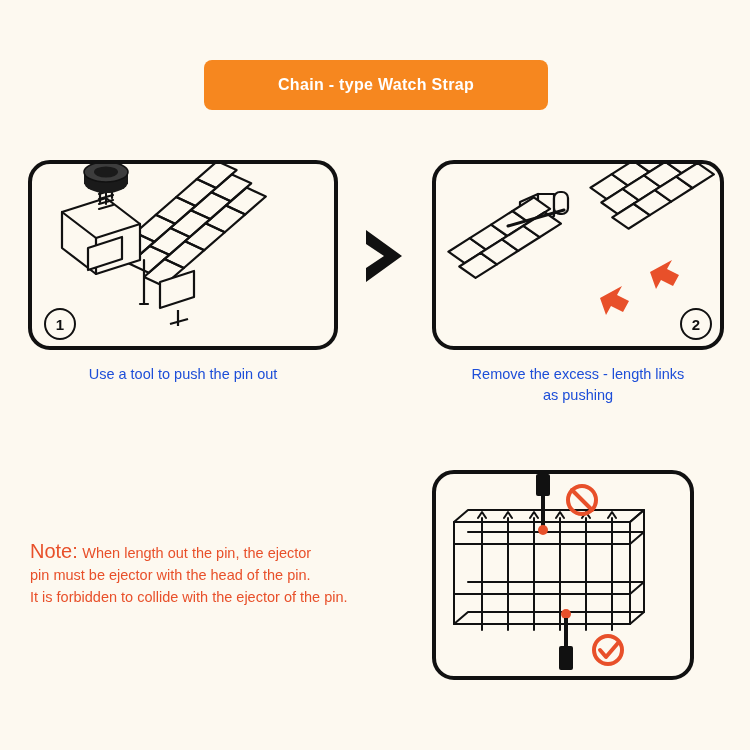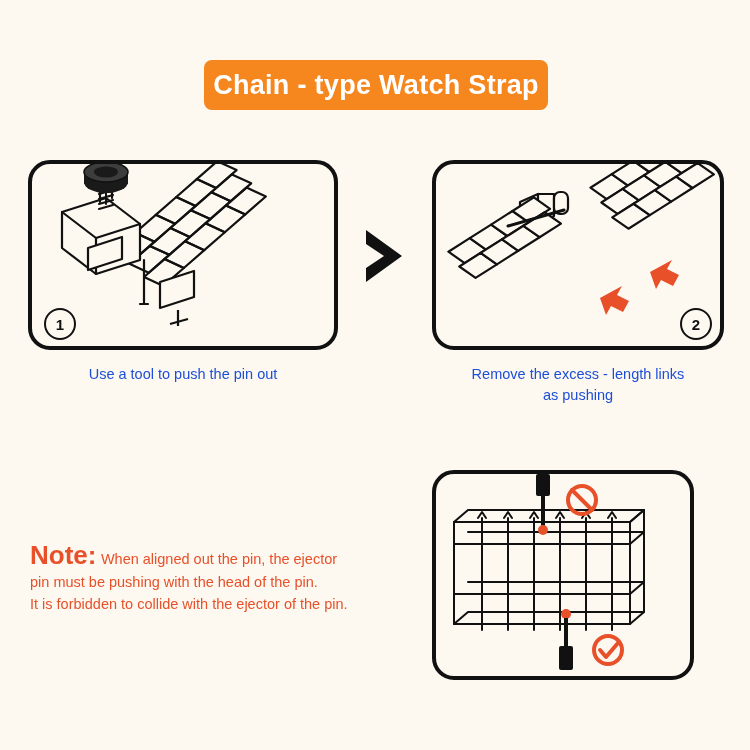--- a/index.html
+++ b/index.html
@@ -28,21 +28,21 @@
     width: 344px;
     height: 50px;
     background: #f6871f;
     border-radius: 8px;
     display: flex;
     align-items: center;
     justify-content: center;
   }
   .title-banner .title-text {
     color: #ffffff;
-    font-size: 27px;
+    font-size: 16px;
     font-weight: bold;
     letter-spacing: 0.3px;
     white-space: nowrap;
   }
 
   
   .panel {
     position: absolute;
     border: 4px solid #111111;
     border-radius: 22px;
@@ -91,22 +91,22 @@
 
   
   .note-block {
     position: absolute;
     left: 30px;
     top: 540px;
     width: 390px;
   }
   .note-label {
     color: #e8502a;
-    font-size: 26px;
-    font-weight: bold;
+    font-size: 20px;
+    font-weight: normal;
   }
   .note-text {
     color: #e8502a;
     font-size: 14.5px;
     line-height: 22px;
   }
   .note-line1 { display: block; }
   .note-line2 { display: block; }
 
   
@@ -240,22 +240,22 @@
   </div>
 
   <div class="step-badge" id="badge-2">2</div>
   <div class="caption" id="caption-2">
     <span>Remove the excess - length links</span><br>
     <span>as pushing</span>
   </div>
 
   <div class="note-block">
     <span class="note-label">Note:</span>
-    <span class="note-text">When aligned out the pin, the ejector</span>
-    <span class="note-text note-line1">pin must be pushing with the head of the pin.</span>
+    <span class="note-text">When length out the pin, the ejector</span>
+    <span class="note-text note-line1">pin must be ejector with the head of the pin.</span>
     <span class="note-text note-line2">It is forbidden to collide with the ejector of the pin.</span>
   </div>
 
   <div class="panel" id="panel-3">
     <svg class="art" width="254" height="202" viewBox="0 0 254 202">
       <g fill="none" stroke="#111111" stroke-width="2" stroke-linejoin="round" stroke-linecap="round">
 
         <path d="M18 48 l176 0 l0 102 l-176 0 z"></path>
         <path d="M18 48 l14 -12 l176 0 l-14 12"></path>
         <path d="M194 48 l14 -12 l0 102 l-14 12 z"></path>

